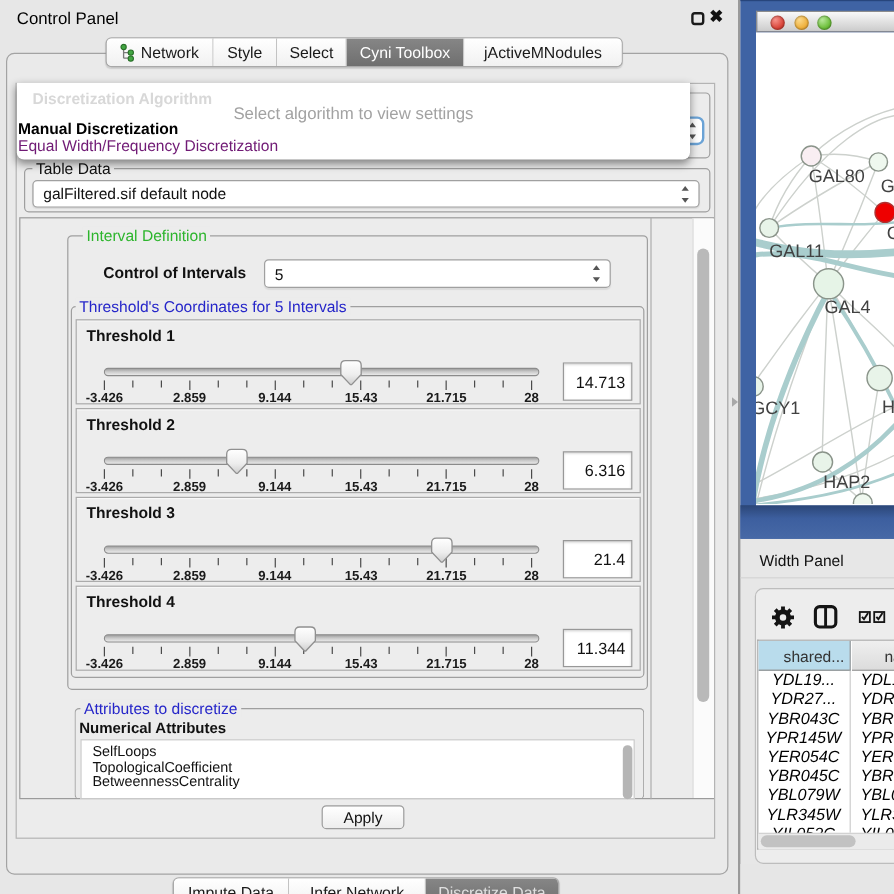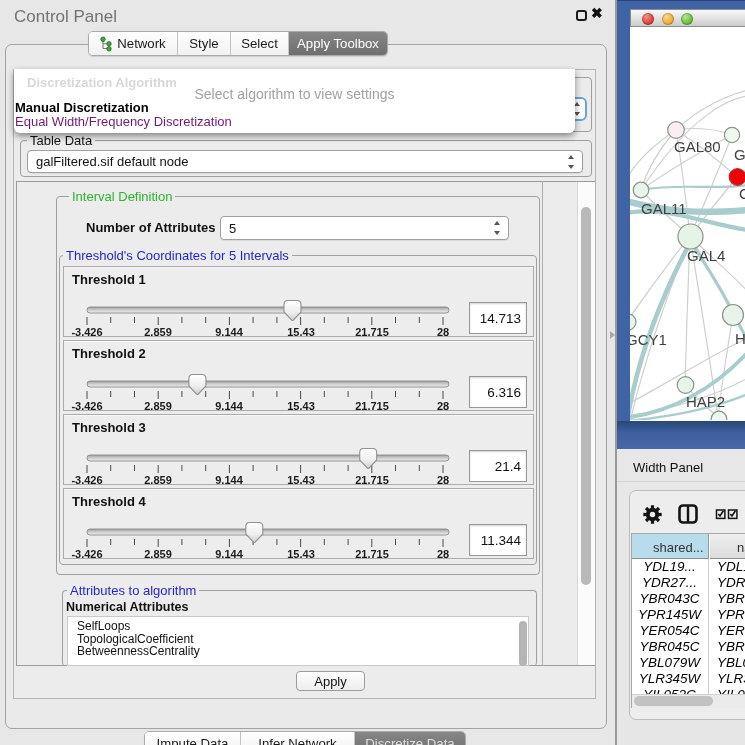--- a/index.html
+++ b/index.html
@@ -1,19 +1,19 @@
 <!DOCTYPE html>
 <html><head><meta charset="utf-8">
 <style>
 * { margin:0; padding:0; box-sizing:border-box; }
 html,body { width:745px; height:745px; background:#e7e7e7; font-family:"Liberation Sans", sans-serif; overflow:hidden; }
 #root { position:relative; width:745px; height:745px; }
 .abs { position:absolute; }
 
-#cptitle { left:14px; top:7px; font-size:17px; color:#737373; }
+#cptitle { left:14px; top:7px; font-size:14px; color:#000000; }
 #wbtn1 { left:576px; top:10px; width:11px; height:11px; border:2px solid #1a1a1a; border-radius:3px; }
 #wbtn2 { left:591px; top:5px; font-size:14px; font-weight:bold; color:#111; }
 #outer { left:5px; top:44px; width:602px; height:685px; border:1px solid #a3a3a3; border-radius:7px; background:#eaeaea; }
 #inner { left:13px; top:69px; width:583px; height:630px; border:1px solid #b4b4b4; background:#ececec; }
 
 .tabbar { height:25px; display:flex; border:1px solid #a9a9a9; border-radius:5px; background:#fff; overflow:hidden; box-shadow:0 1px 1px rgba(0,0,0,0.12); }
 .tab { font-size:13.2px; color:#1a1a1a; display:flex; align-items:center; justify-content:center; background:linear-gradient(#ffffff,#f1f1f1); border-right:1px solid #c3c3c3; white-space:nowrap; }
 .tab:last-child { border-right:none; }
 .tab.sel { background:linear-gradient(#868686,#6f6f6f); color:#fff; }
 #toptabs { left:88px; top:31px; }
@@ -43,21 +43,21 @@
 .tlrow { position:absolute; left:0; top:59px; height:12px; width:100%; }
 .tl { position:absolute; width:60px; text-align:center; font-size:11px; font-weight:bold; color:#1b1b1b; }
 .vfield { position:absolute; left:405px; top:35px; width:58px; height:32px; background:#fff; border:1px solid #989898; box-shadow:inset 0 1px 2px rgba(0,0,0,0.18); font-size:13.5px; color:#111; text-align:right; padding:8px 5px 0 0; }
 
 #ag { left:62px; top:590px; width:475px; height:76px; border-bottom:none; }
 #agl { left:67px; top:583px; color:#2626c9; }
 #na { left:66px; top:600px; font-size:12.5px; font-weight:bold; color:#111; }
 #alist { left:67px; top:616px; width:462px; height:50px; background:#fff; border:1px solid #c9c9c9; font-size:12px; color:#111; padding:3px 0 0 9px; line-height:12.7px; }
 #lthumb { left:519px; top:621px; width:8px; height:45px; background:#b5b5b5; border-radius:4px; }
 
-#apply { left:268px; top:671px; width:69px; height:20px; background:linear-gradient(#ffffff,#ededed); border:1px solid #9d9d9d; border-radius:4px; font-size:13px; color:#111; text-align:center; padding-top:2px;margin-left:28px; }
+#apply { left:268px; top:671px; width:69px; height:20px; background:linear-gradient(#ffffff,#ededed); border:1px solid #9d9d9d; border-radius:4px; font-size:13px; color:#111; text-align:center; padding-top:2px; }
 
 #divline { left:615px; top:0; width:1.5px; height:745px; background:#9a9a9a; }
 #divhandle { left:610px; top:331px; width:0; height:0; border-top:4px solid transparent; border-bottom:4px solid transparent; border-left:5px solid #a8a8a8; }
 #netframe { left:617px; top:0; width:128px; height:449px; background:#3f63a4; border-top:1px solid #27457c; }
 #nettitle { left:630px; top:9px; width:115px; height:18px; background:linear-gradient(#f9f9f9,#cbcbcb); border:1px solid #8d8d8d; border-right:none; }
 .tlight { position:absolute; top:3px; width:12px; height:12px; border-radius:50%; box-shadow:inset 0 0 1px 1px rgba(0,0,0,0.22); }
 #netcanvas { left:630px; top:27px; width:115px; height:394px; background:#ffffff; overflow:hidden; }
 #netband { left:617px; top:421px; width:128px; height:28px; background:linear-gradient(#2b4677,#3d5f9f 40%,#4769a6); }
 #tptitle { left:633px; top:460px; font-size:13px; color:#111; }
 #tpline { left:617px; top:481px; width:128px; height:1px; background:#d4d4d4; }
@@ -91,40 +91,41 @@
 
   <div class="abs tabbar" id="toptabs">
     <div class="tab" style="width:89px"><svg width="12" height="16" viewBox="0 0 12 16" style="margin-right:5px">
       <path d="M3 3.5 L3 12.5 M3 7.8 L8.8 7.8 M3 12.5 L8.8 12.5" stroke="#7a7a7a" stroke-width="1.1" fill="none"></path>
       <circle cx="3" cy="3.2" r="2.2" fill="#42a642" stroke="#286f28" stroke-width="0.9"></circle>
       <circle cx="9" cy="7.8" r="2.2" fill="#42a642" stroke="#286f28" stroke-width="0.9"></circle>
       <circle cx="9" cy="12.8" r="2.2" fill="#42a642" stroke="#286f28" stroke-width="0.9"></circle>
     </svg>Network</div>
     <div class="tab" style="width:53px">Style</div>
     <div class="tab" style="width:58px">Select</div>
-    <div class="tab sel" style="width:98px">Apply Toolbox</div>
+    <div class="tab sel" style="width:98px">Cyni Toolbox</div>
+    <div class="tab" style="width:131px">jActiveMNodules</div>
   </div>
 
   <div class="group" id="dagroup" style="left:20px;top:77px;width:572px;height:55px"></div>
   <div id="dacombo">
       <span class="carr" style="right:4px"></span>
     </div>
 
   <div class="group" style="left:20px;top:140px;width:572px;height:37px"></div>
   <div class="glabel" style="left:27px;top:133px;color:#111">Table Data</div>
   <div class="combo" style="left:27px;top:150px;width:556px;height:23px">galFiltered.sif default node<span class="carr"></span></div>
 
   <div class="abs" id="spane"></div>
   <div class="abs" id="cline"></div>
   <div class="abs" id="vtrack"></div>
   <div class="abs" id="vthumb"></div>
 
   <div class="group" id="ig"></div>
   <div class="glabel" id="igl">Interval Definition</div>
-  <div class="abs" id="noi">Number of Attributes</div>
+  <div class="abs" id="noi">Control of Intervals</div>
   <div class="combo" style="left:220px;top:216px;width:289px;height:24px">5<span class="carr"></span></div>
   <div class="group" id="tg"></div>
   <div class="glabel" id="tgl">Threshold's Coordinates for 5 Intervals</div>
 
   <div class="tbox" style="top:266px">
       <div class="tti">Threshold 1</div>
       <svg width="380" height="46" style="position:absolute;left:17px;top:36px;overflow:visible">
         <defs>
           <linearGradient id="g1" x1="0" y1="0" x2="0" y2="1">
             <stop offset="0" stop-color="#9a9a9a"></stop>
@@ -309,21 +310,21 @@
         <span class="tl" style="left:64px">2.859</span>
         <span class="tl" style="left:135px">9.144</span>
         <span class="tl" style="left:207px">15.43</span>
         <span class="tl" style="left:278px">21.715</span>
         <span class="tl" style="left:349px">28</span>
       </div>
       <div class="vfield">11.344</div>
     </div>
 
   <div class="group" id="ag"></div>
-  <div class="glabel" id="agl">Attributes to algorithm</div>
+  <div class="glabel" id="agl">Attributes to discretize</div>
   <div class="abs" id="na">Numerical Attributes</div>
   <div class="abs" id="alist">SelfLoops<br>TopologicalCoefficient<br>BetweennessCentrality</div>
   <div class="abs" id="lthumb"></div>
 
   <div class="abs" id="apply">Apply</div>
 
   <div class="abs tabbar" id="bottabs">
     <div class="tab" style="width:96px">Impute Data</div>
     <div class="tab" style="width:114px">Infer Network</div>
     <div class="tab sel" style="width:110px;color:#e0e0e0">Discretize Data</div>

